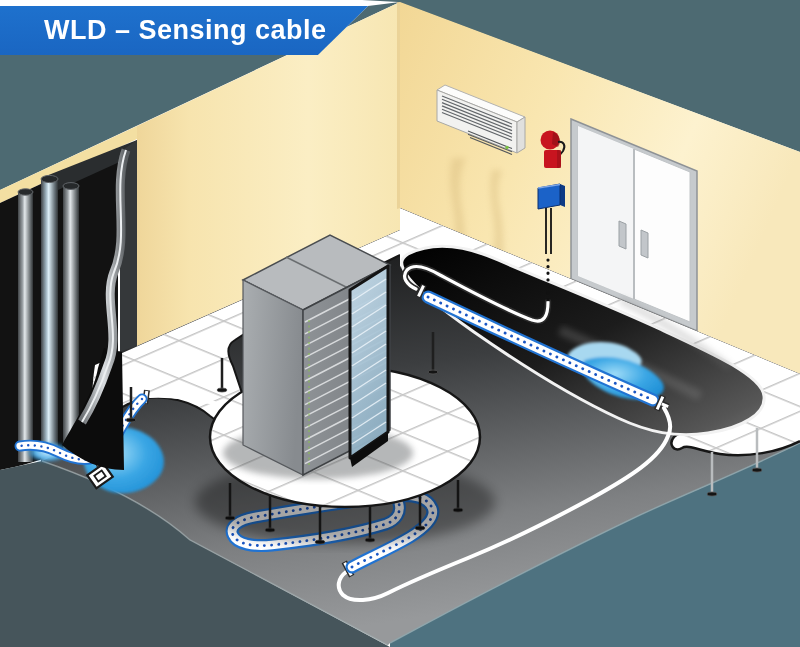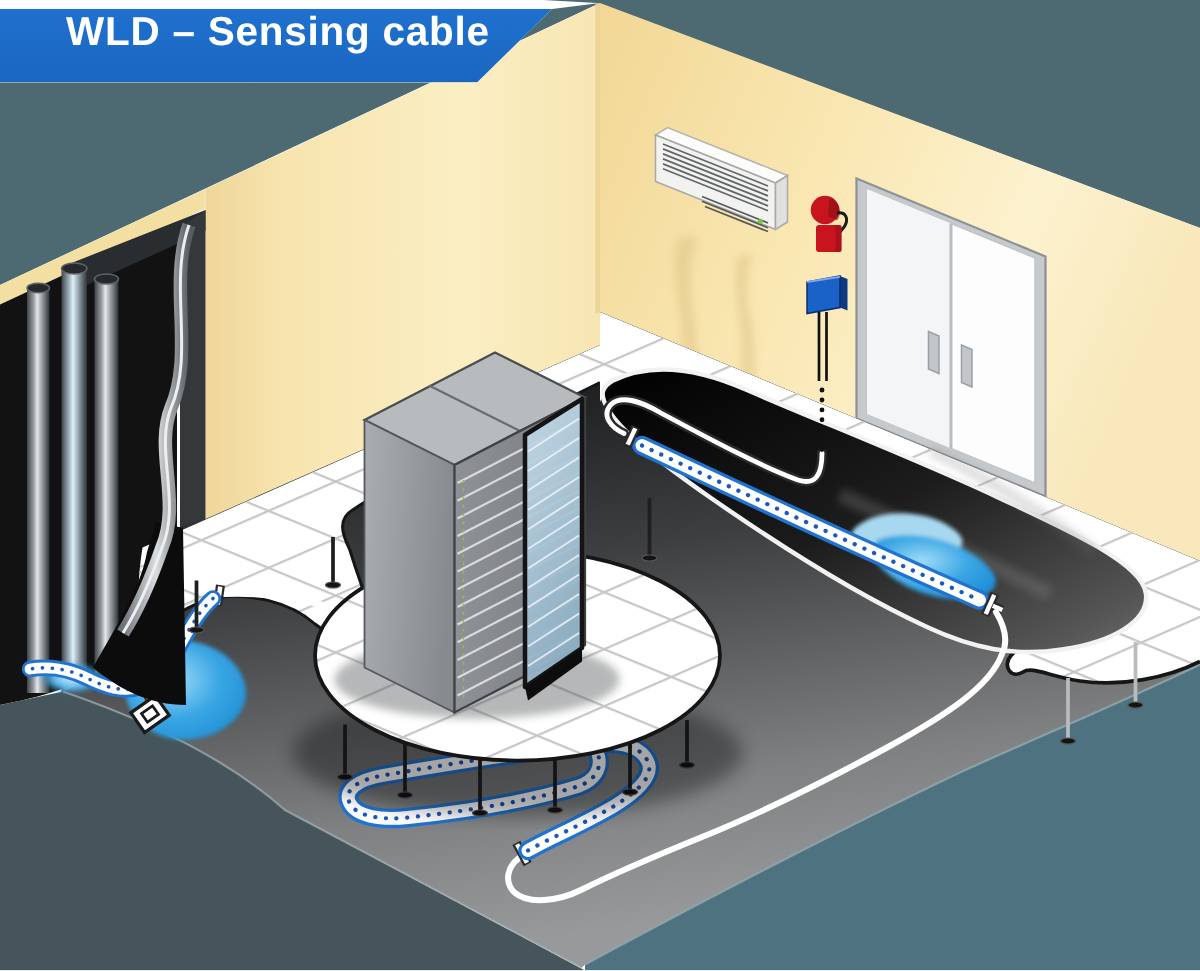--- a/index.html
+++ b/index.html
@@ -2,21 +2,21 @@
 <html style="--banner_blue: #1e71cd; --cable_blue: #2173d2; --cable_dot_blue: #1a56c4; --leader_white: #ffffff; --puddle_blue: #1f8fd6; --puddle_light: #7fd0f4; --wall_yellow: #f8e5ab; --wall_yellow_light: #fcefc6; --slate_top: #4d6a72; --slate_left: #46555b; --slab_teal: #4e7280; --tile_white: #ffffff; --tile_line: #c6c6c6; --subfloor_dark: #0a0a0a; --subfloor_light: #97999b; --rack_gray: #9da1a5; --door_white: #fdfdfd; --door_frame: #c6cacd; --alarm_red: #c8141f; --controller_blue: #1b62c8; --ac_white: #f2f2f0; --led_green: #7ac143; --glass_blue: #b3cede;"><head>
 <meta charset="utf-8">
 <style>
   html,body{margin:0;padding:0;background:#fff;}
   .stage{position:relative;width:800px;height:647px;overflow:hidden;background:#fff;
          font-family:"Liberation Sans",sans-serif;}
   .stage svg{position:absolute;left:0;top:0;}
   .banner{position:absolute;left:0;top:6px;width:368px;height:49px;
           background:linear-gradient(var(--banner_blue,#1e71cd),#1a66c2);
           clip-path:polygon(0 0,100% 0,86.4% 100%,0 100%);
-          display:flex;align-items:flex-start;padding-left:44px;box-sizing:border-box;}
+          display:flex;align-items:center;padding-left:44px;box-sizing:border-box;}
   .banner span{color:#fff;font-weight:bold;font-size:27px;letter-spacing:.5px;}
 </style>
 </head>
 <body>
 
 <div class="stage">
 <svg width="800" height="647" viewBox="0 0 800 647">
   <defs>
     <linearGradient id="gBack" x1="0" y1="0" x2="1" y2="0.4">
       <stop offset="0" stop-color="#f2d795"></stop>

